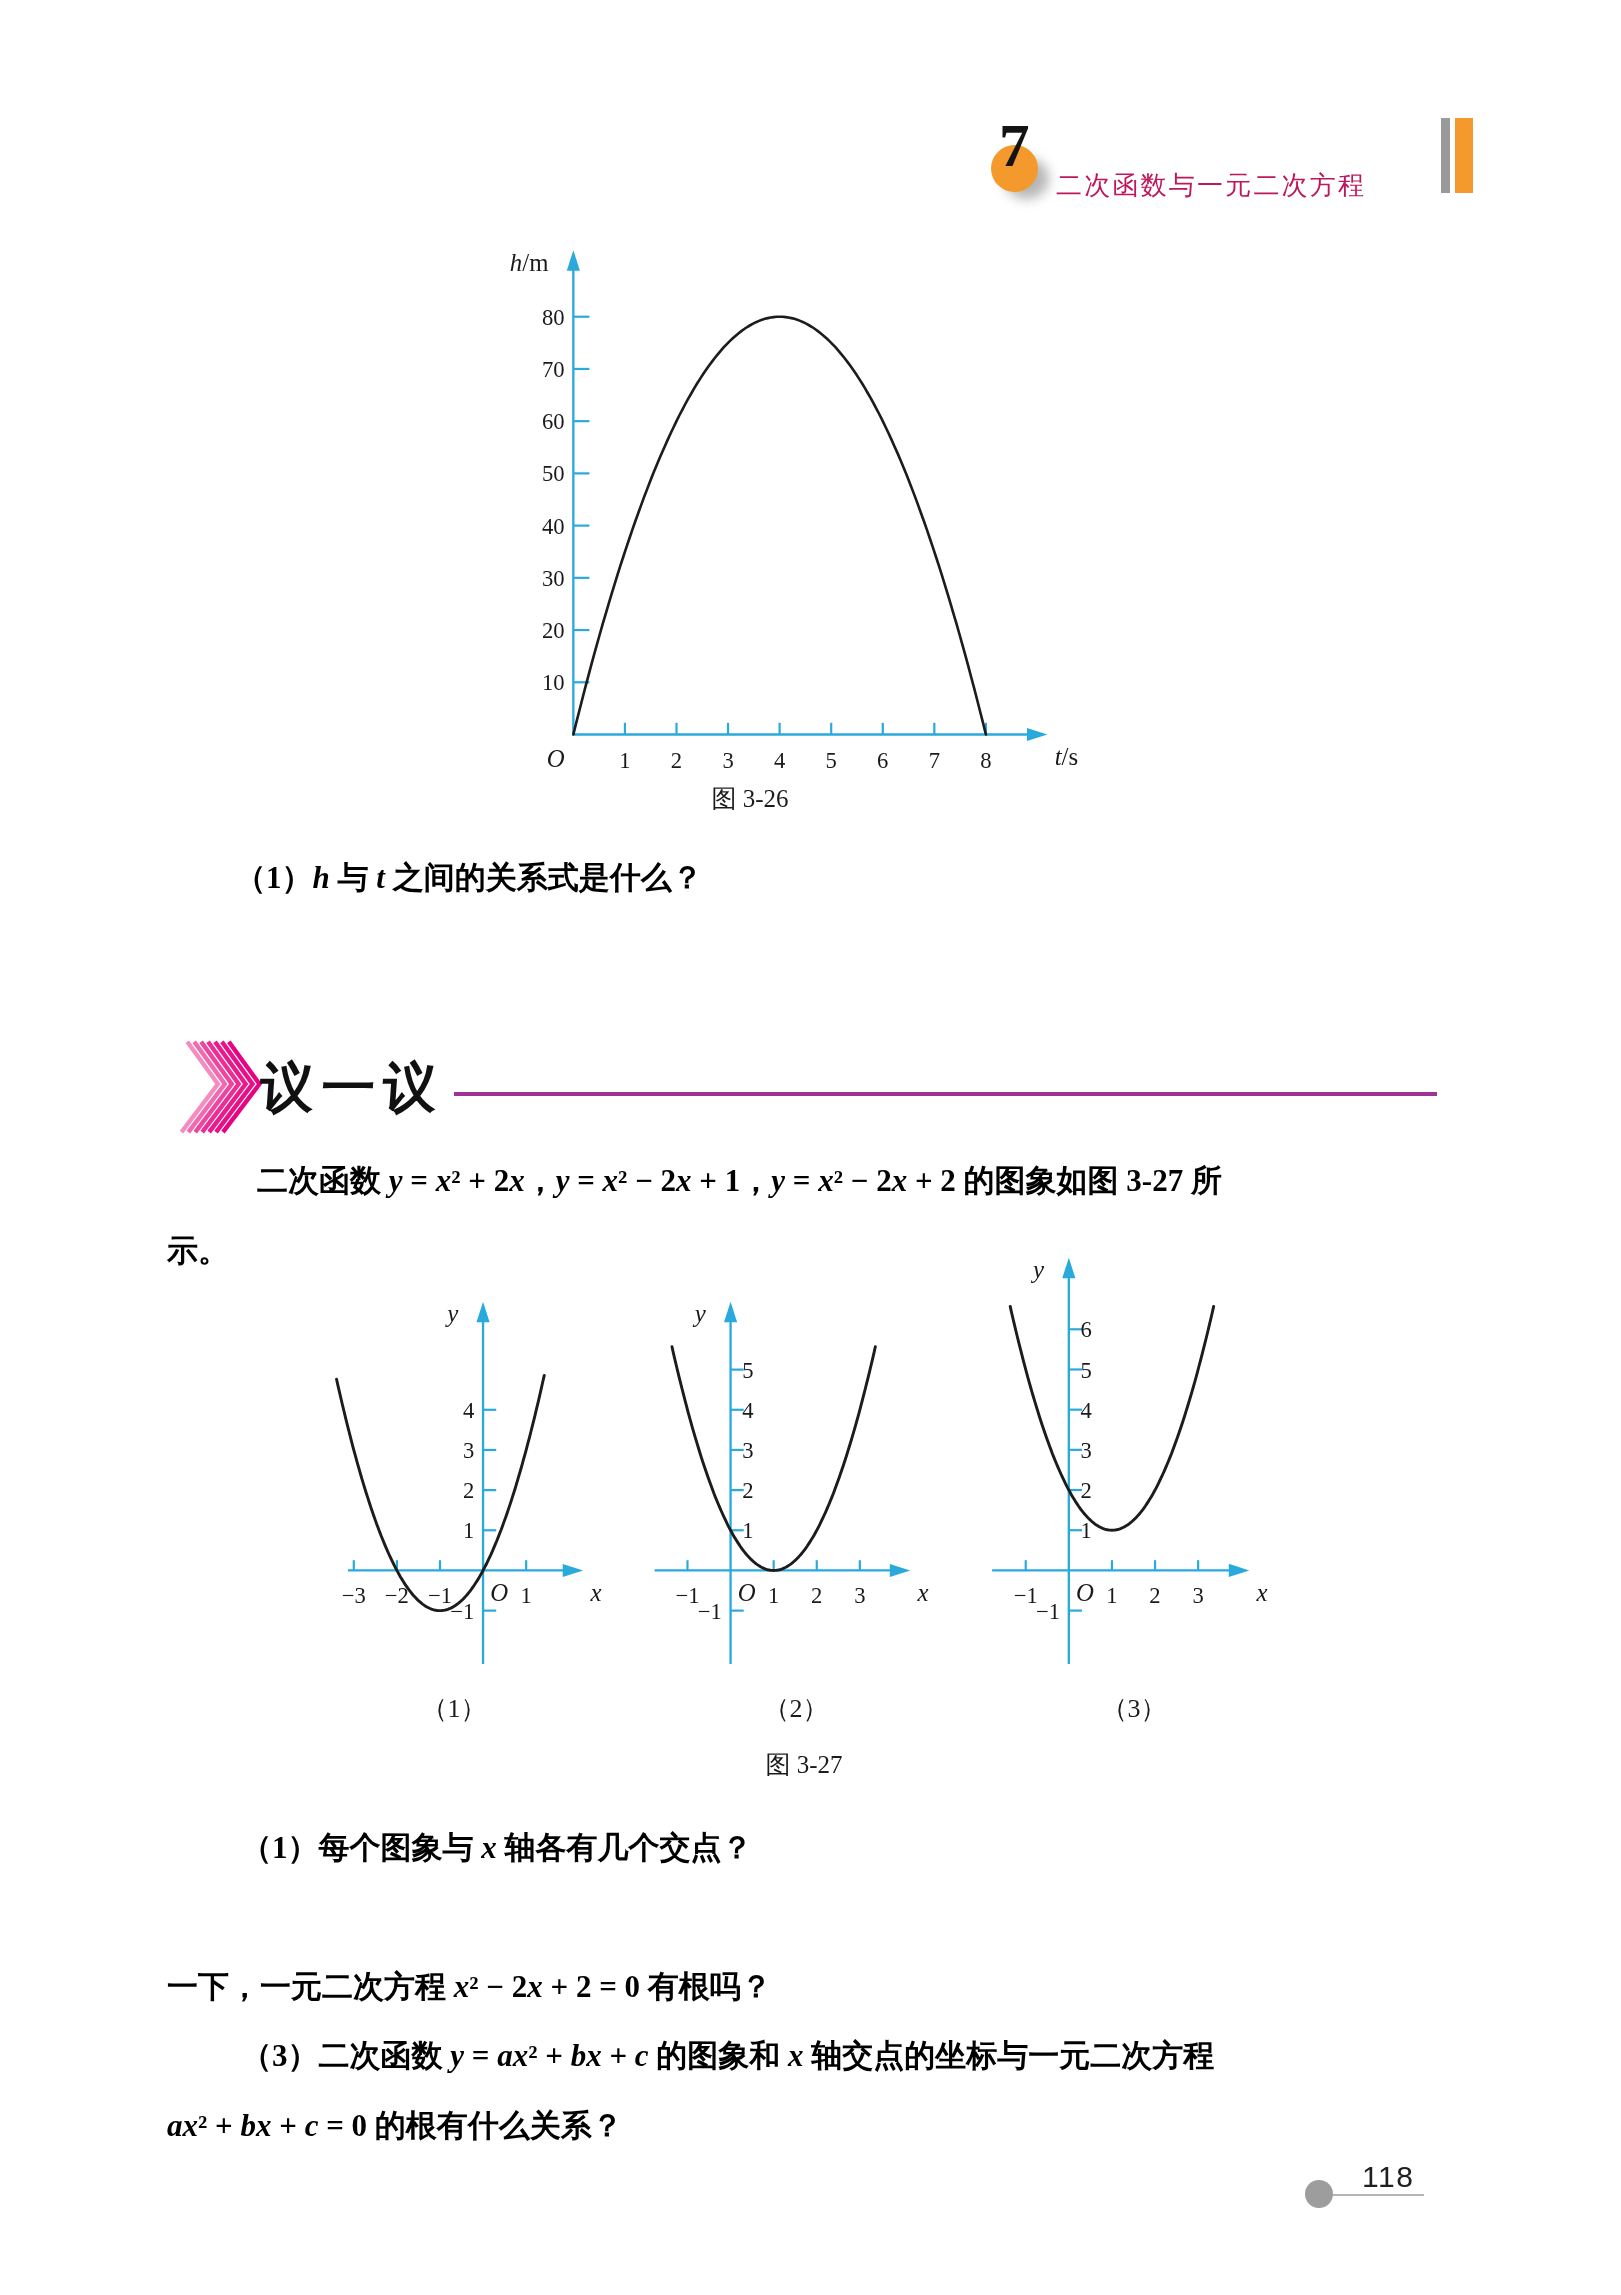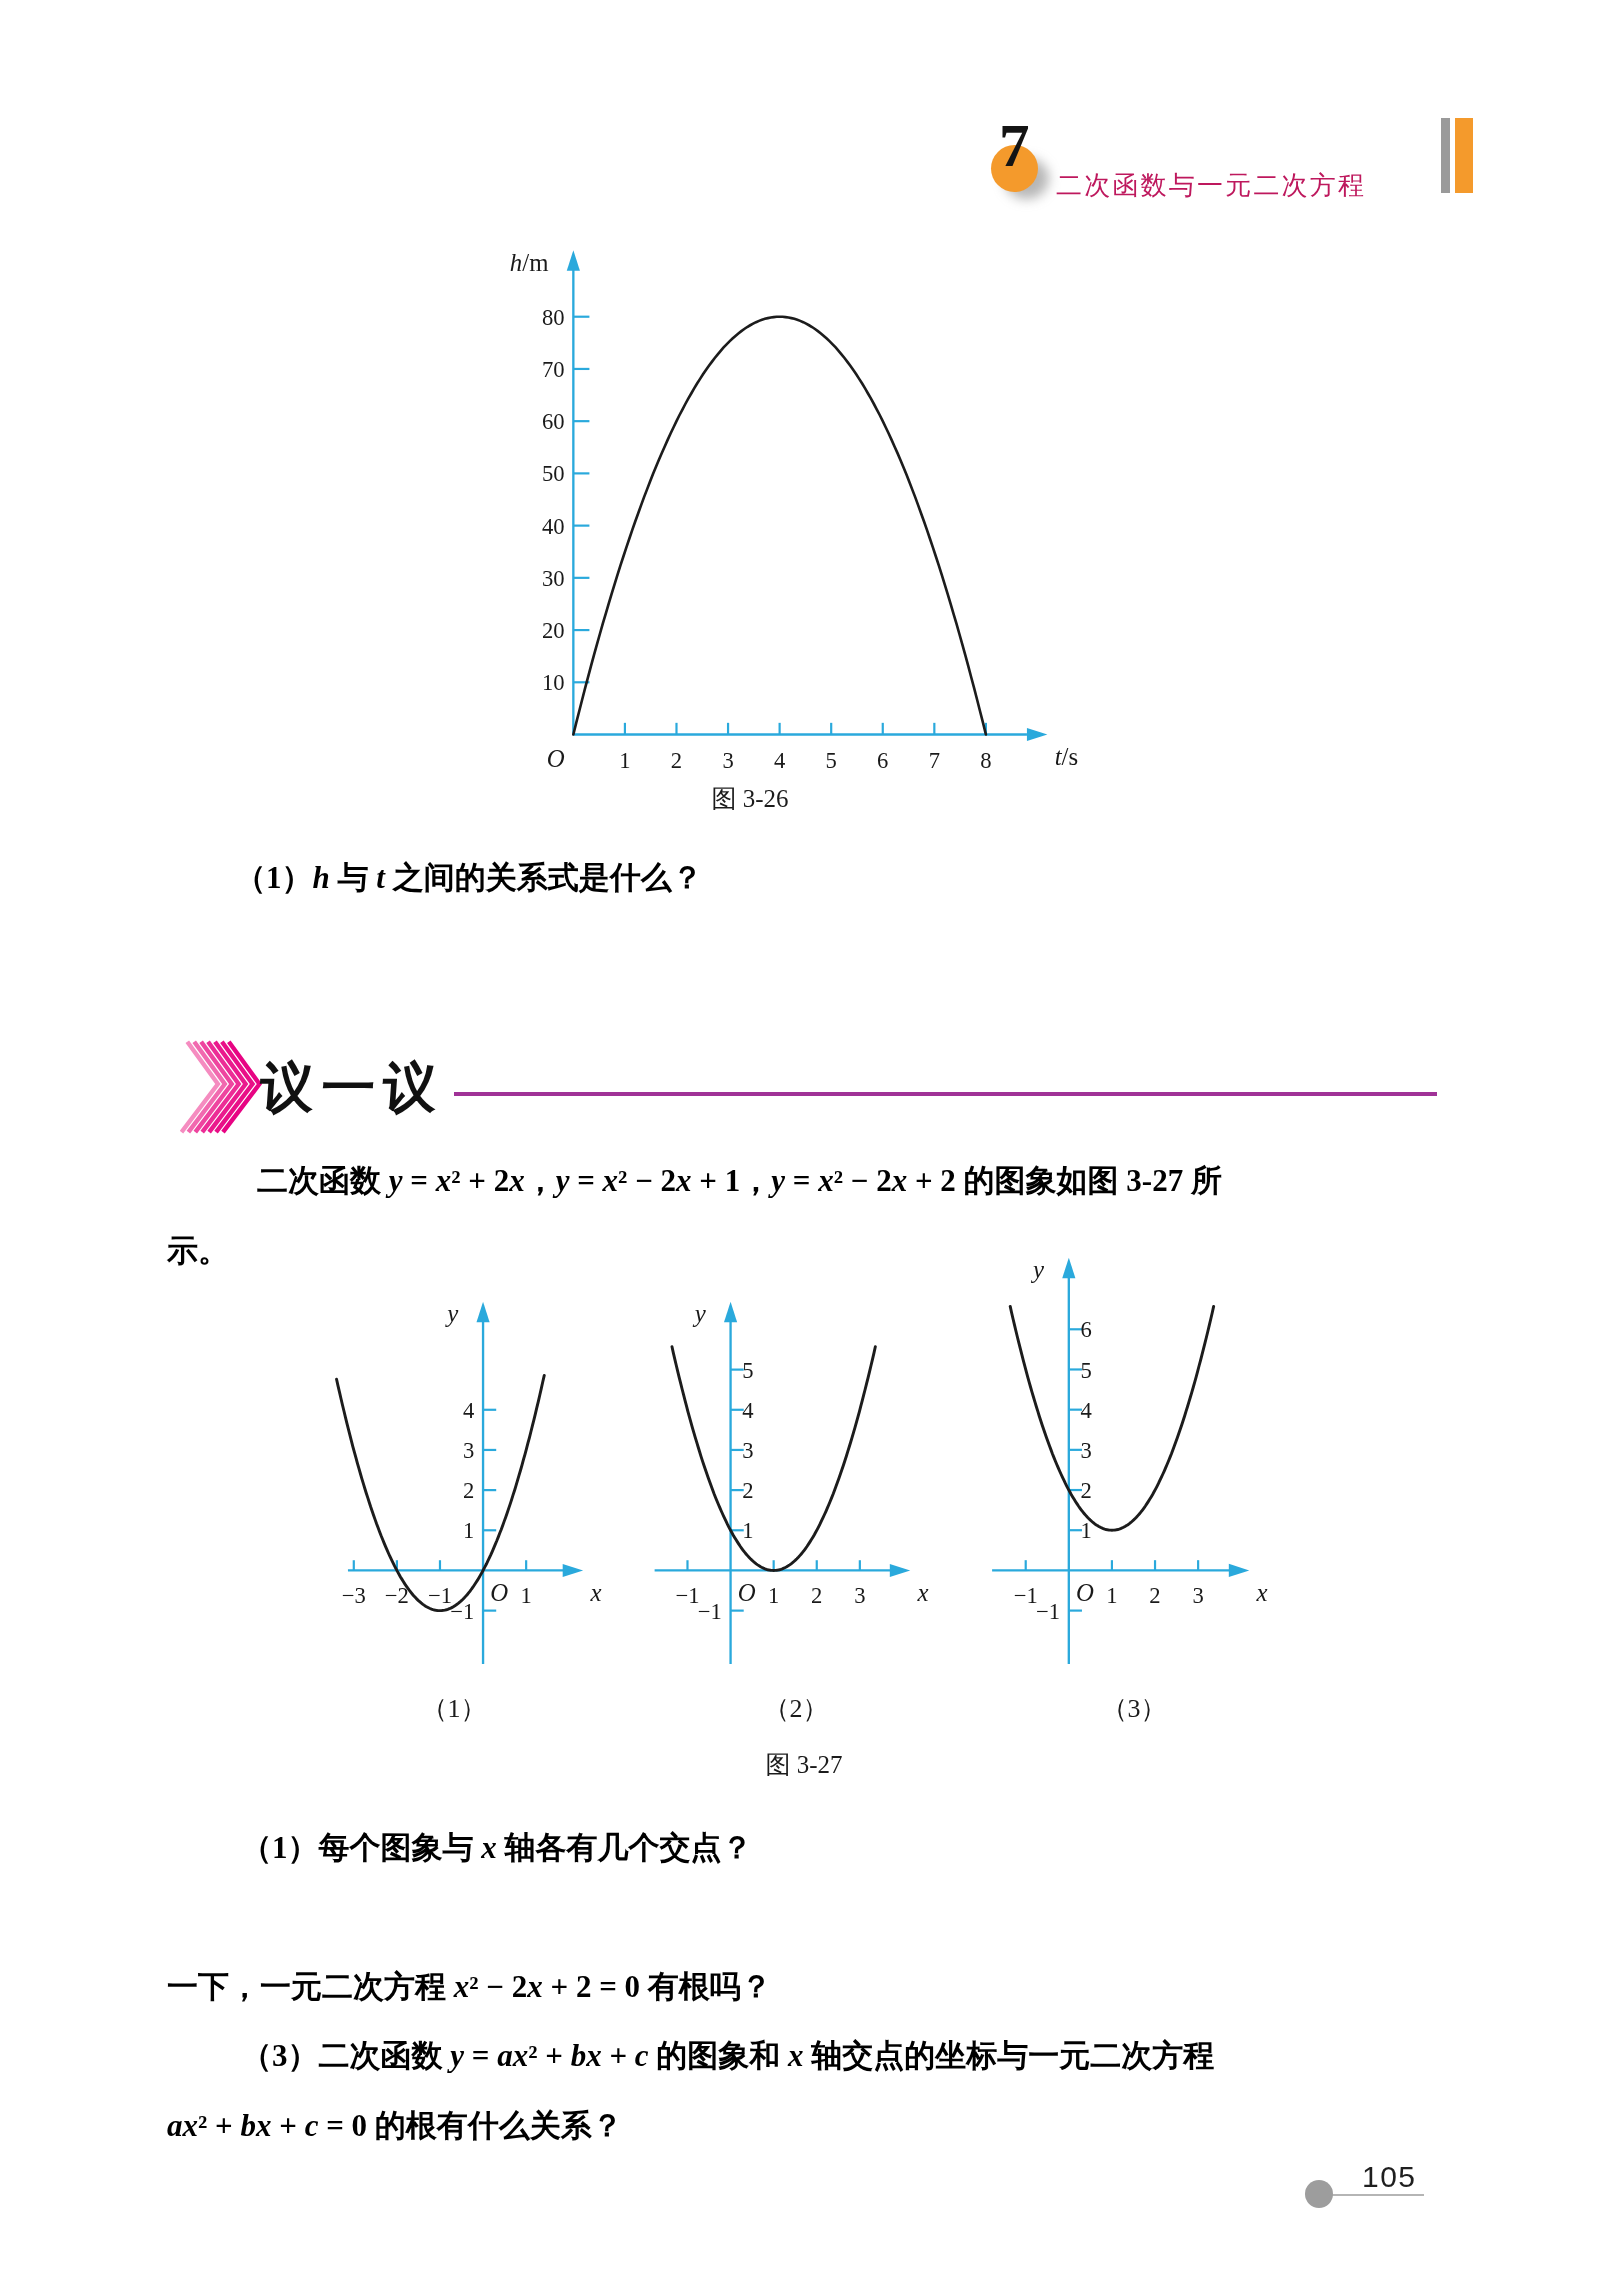--- a/index.html
+++ b/index.html
@@ -196,16 +196,16 @@
   <div class="subcap" style="left:1134px;top:1691px;">（3）</div>
   <div class="fig-caption" style="left:804px;top:1748px;">图 3-27</div>
 
   <div class="tline" style="left:241px;top:1829px;">（1）每个图象与 <i>x</i> 轴各有几个交点？</div>
   <div class="tline" style="left:167px;top:1968px;">一下，一元二次方程 <i>x</i>² − 2<i>x</i> + 2 = 0 有根吗？</div>
   <div class="tline" style="left:241px;top:2037px;">（3）二次函数 <i>y</i> = <i>a</i><i>x</i>² + <i>b</i><i>x</i> + <i>c</i> 的图象和 <i>x</i> 轴交点的坐标与一元二次方程</div>
   <div class="tline" style="left:167px;top:2107px;"><i>a</i><i>x</i>² + <i>b</i><i>x</i> + <i>c</i> = 0 的根有什么关系？</div>
 
   <div id="footer-line"></div>
   <div id="footer-dot"></div>
-  <div id="page-number">105</div>
+  <div id="page-number">118</div>
 
 </div>
 
 
 </body></html>

